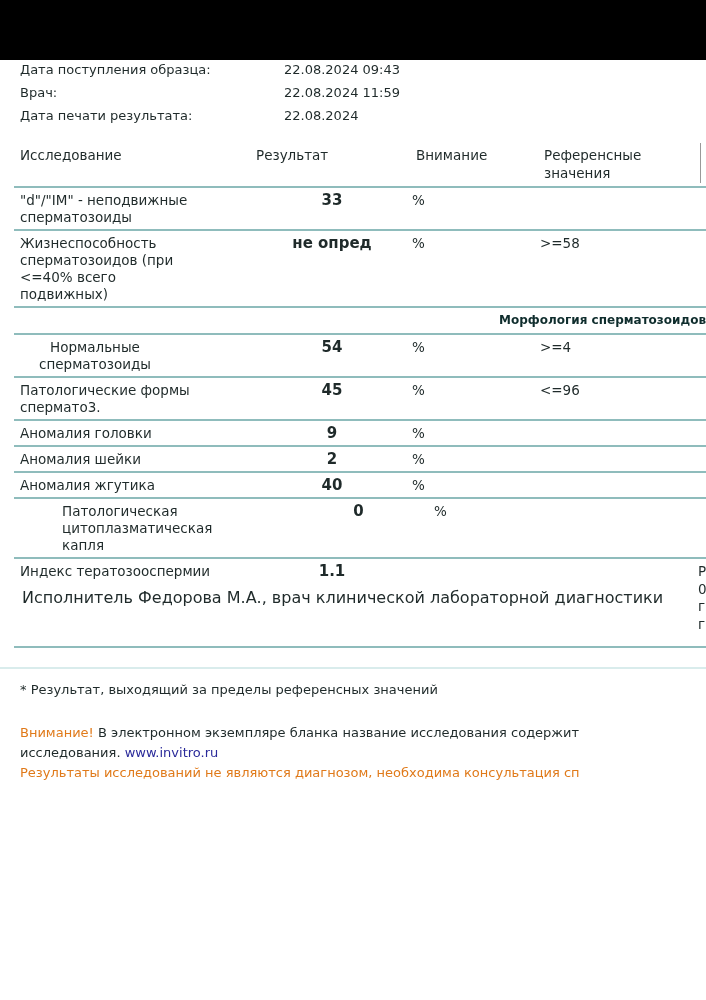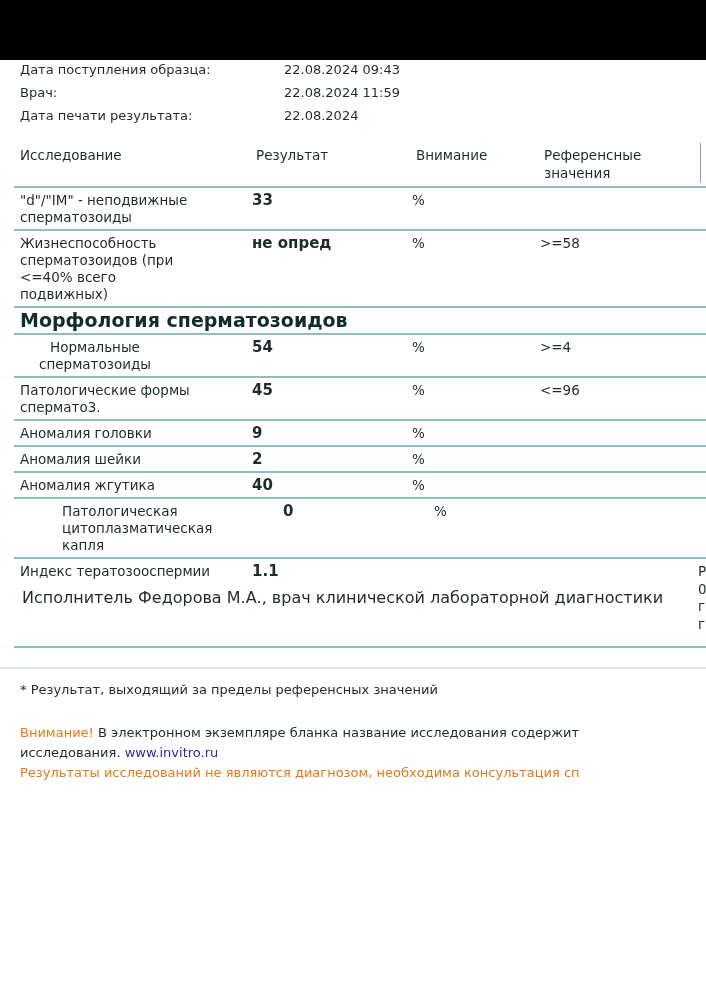--- a/index.html
+++ b/index.html
@@ -10,24 +10,24 @@
   .meta-row { height:23px; line-height:20px; display:flex; font-size:13px; }
   .meta-row .lbl { width:264px; }
   .thead { position:absolute; left:20px; top:146px; width:690px; display:flex; font-size:13.5px; line-height:18px; }
   .col1 { width:236px; padding-left:0; }
   .col2 { width:160px; }
   .col3 { width:128px; }
   .col4 { width:160px; }
   .table { position:absolute; left:14px; top:186px; width:692px; }
   .row { display:flex; border-top:2px solid #8fbcbc; padding:4px 0 3px 6px; font-size:13.5px; line-height:17px; }
   .row .c1 { width:232px; }
-  .row .c2 { width:160px; font-weight:bold; font-size:15px; }
+  .row .c2 { width:160px; font-weight:bold; font-size:15px;text-align:center; }
   .row .c3 { width:128px; }
   .row .c4 { width:160px; }
-  .section { border-top:2px solid #8fbcbc; padding:3px 0 4px 6px; font-weight:bold; font-size:19px; line-height:18px; color:#0f2d2d; }
+  .section { border-top:2px solid #8fbcbc; padding:3px 0 4px 6px; font-weight:bold; font-size:12px; line-height:18px; color:#0f2d2d;text-align:right; }
   .row.tall { height:80px; }
   .trunc { position:absolute; right:0; top:4px; width:8px; overflow:hidden; font-size:13.5px; line-height:17.5px; }
   .bottomline { border-top:2px solid #8fbcbc; }
   .executor { position:absolute; left:22px; top:588px; font-size:16px; }
   .sep { position:absolute; left:0; top:667px; width:706px; border-top:2px solid #d9ecec; }
   .footnote { position:absolute; left:20px; top:682px; font-size:13px; }
   .warn { position:absolute; left:20px; top:723px; font-size:13px; line-height:20px; width:700px; white-space:nowrap; }
   .orange { color:#e07a1a; }
   .link { color:#2a2a9a; }
   .vline { position:absolute; left:700px; top:143px; height:40px; border-left:1px solid #999; }

